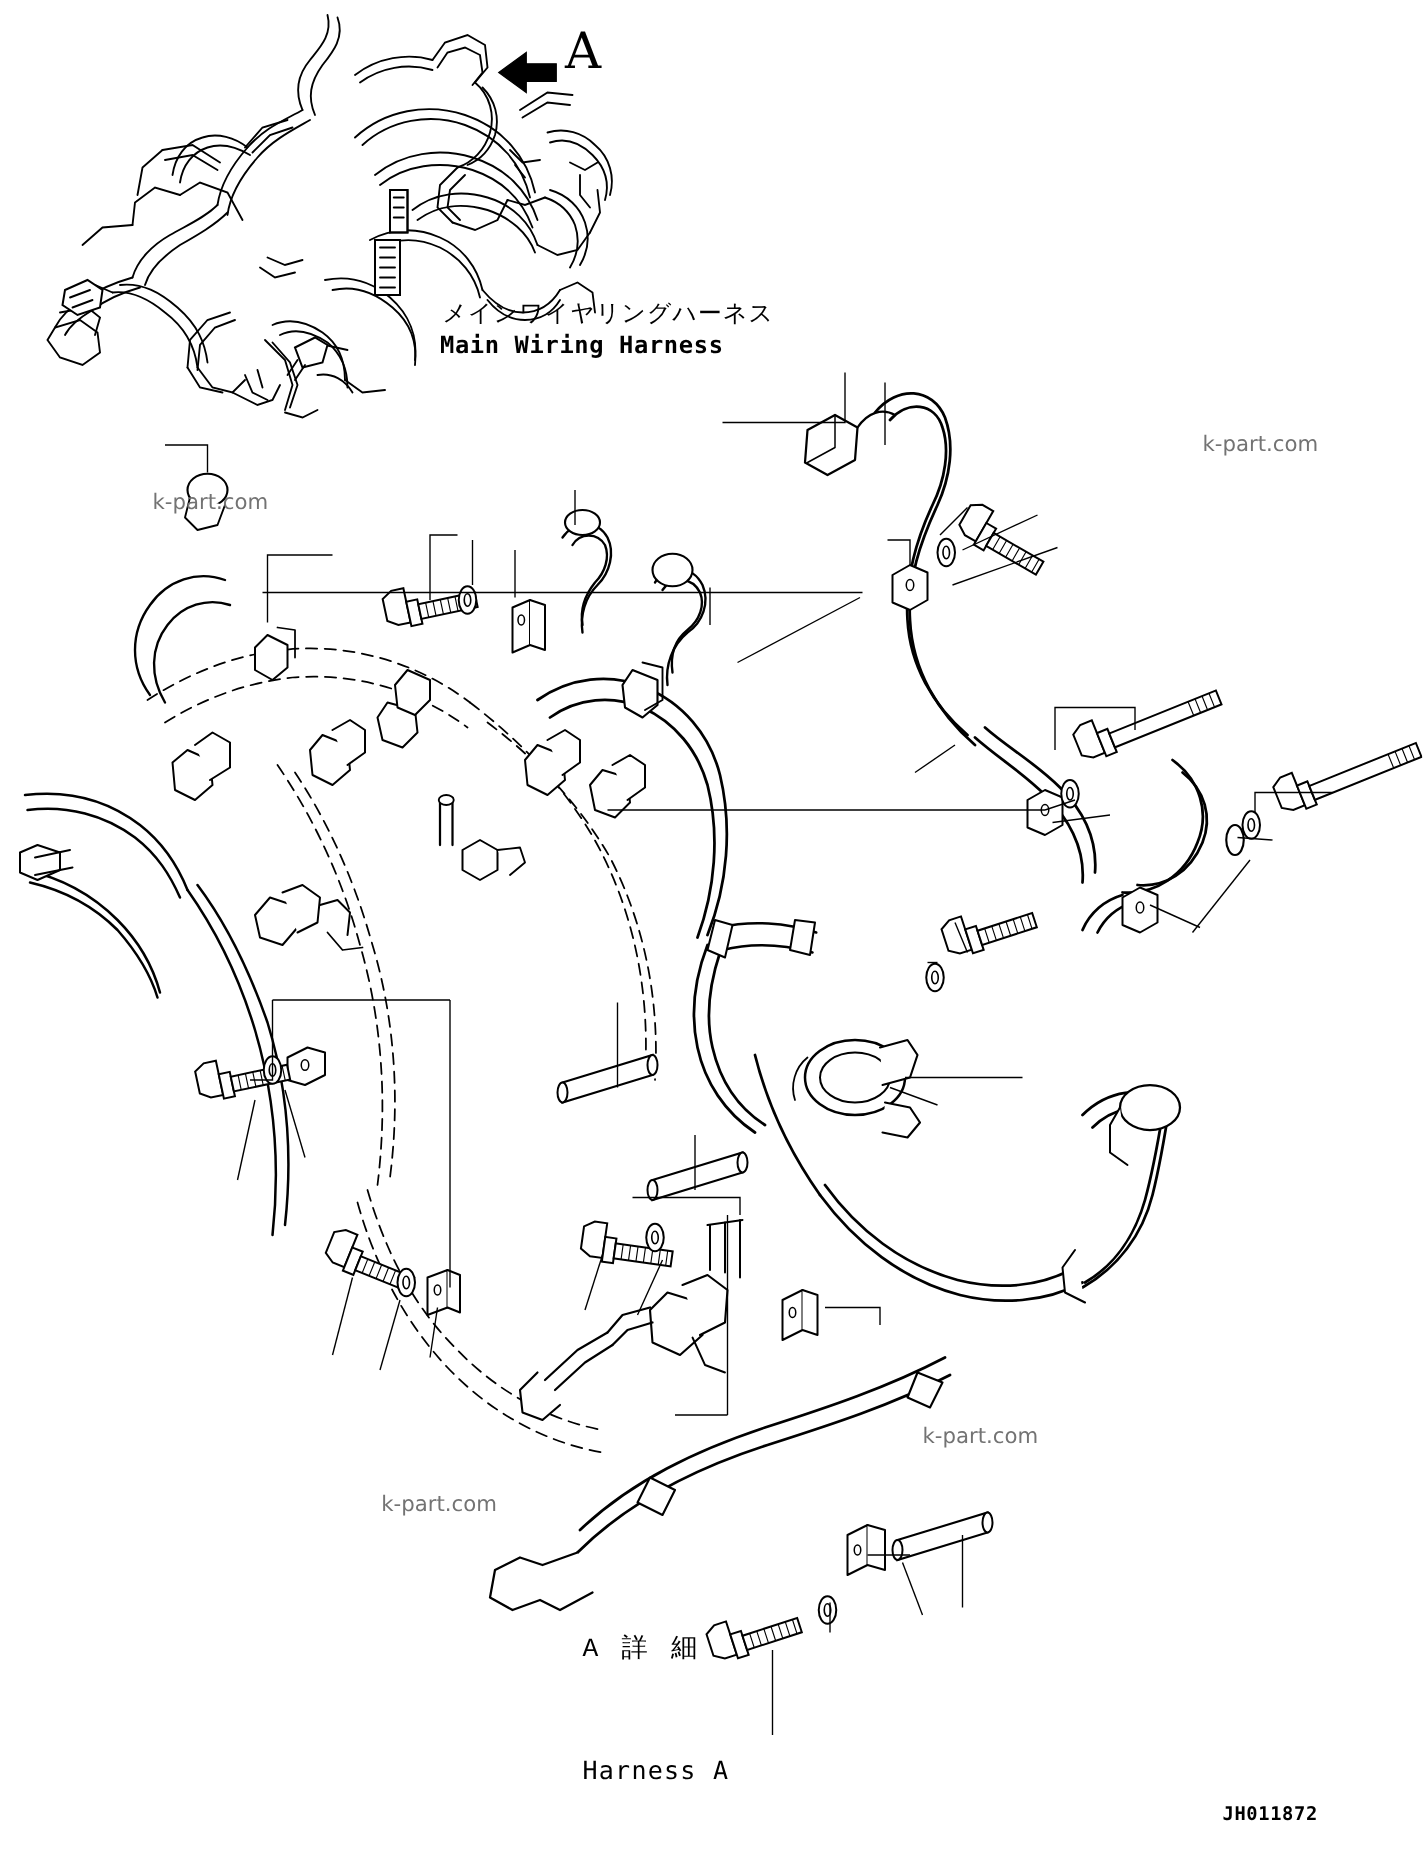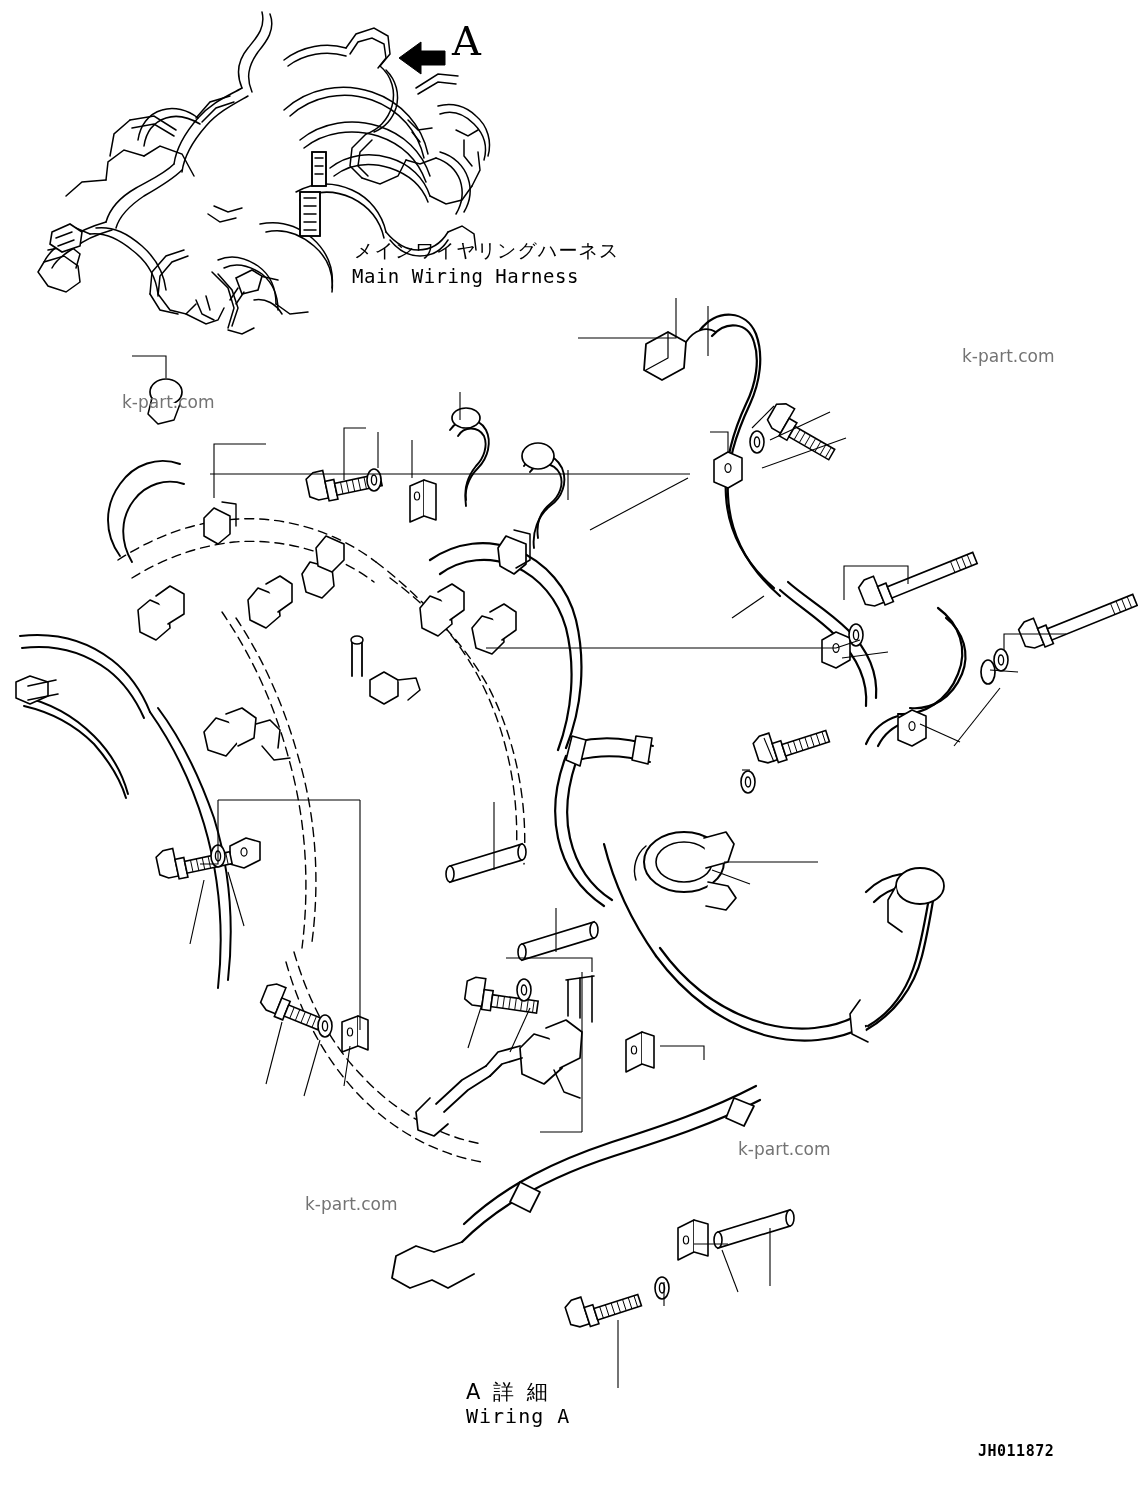--- a/index.html
+++ b/index.html
@@ -27,21 +27,21 @@
     white-space: pre;
     color: #000000;
   }
   .label-jp {
     font-family: "DejaVu Sans", sans-serif;
     font-size: 19px;
     letter-spacing: 1px;
   }
   .label-en {
     font-family: "DejaVu Sans Mono", monospace;
-    font-weight: normal;
+    font-weight: bold;
     font-size: 19px;
     letter-spacing: 0.5px;
   }
   .view-letter {
     font-family: "DejaVu Serif", serif;
     font-size: 40px;
     font-weight: normal;
   }
   .detail-jp {
     font-family: "DejaVu Sans", sans-serif;
@@ -470,23 +470,23 @@
       <path d="M618,1320 l0,68"></path>
     </g>
   </svg>
 
   <div class="label view-letter" style="left:452px; top:18px;">A</div>
 
   <div class="label label-jp" style="left:354px; top:238px;">メインワイヤリングハーネス</div>
 
   <div class="label label-en" style="left:352px; top:265px;">Main Wiring Harness</div>
 
-  <div class="label detail-jp" style="left:466px; top:1378px;">A 詳 細</div>
-
-  <div class="label detail-en" style="left:466px; top:1404px;">Wiring A</div>
+  <div class="label detail-jp" style="left:466px; top:1304px;font-family:Liberation Mono, monospace;">A 詳 細</div>
+
+  <div class="label detail-en" style="left:466px; top:1404px;">Harness A</div>
 
   <div class="label drawing-no" style="left:978px; top:1442px;">JH011872</div>
 
   <div class="watermark" style="left:122px; top:392px;">k-part.com</div>
   <div class="watermark" style="left:962px; top:346px;">k-part.com</div>
   <div class="watermark" style="left:738px; top:1139px;">k-part.com</div>
   <div class="watermark" style="left:305px; top:1194px;">k-part.com</div>
 
 </div>
 

